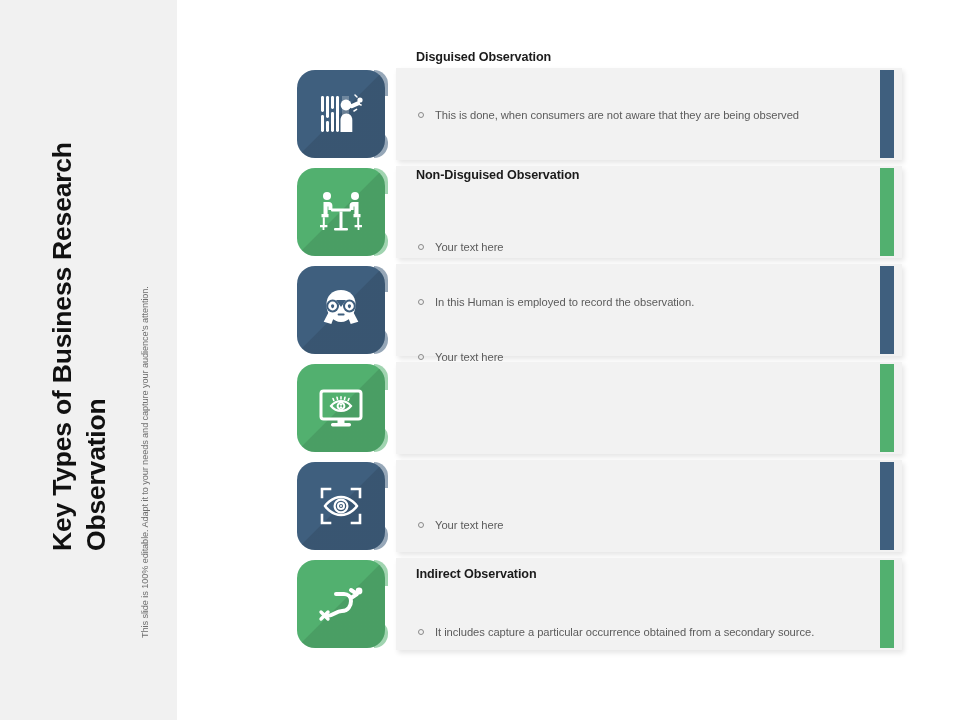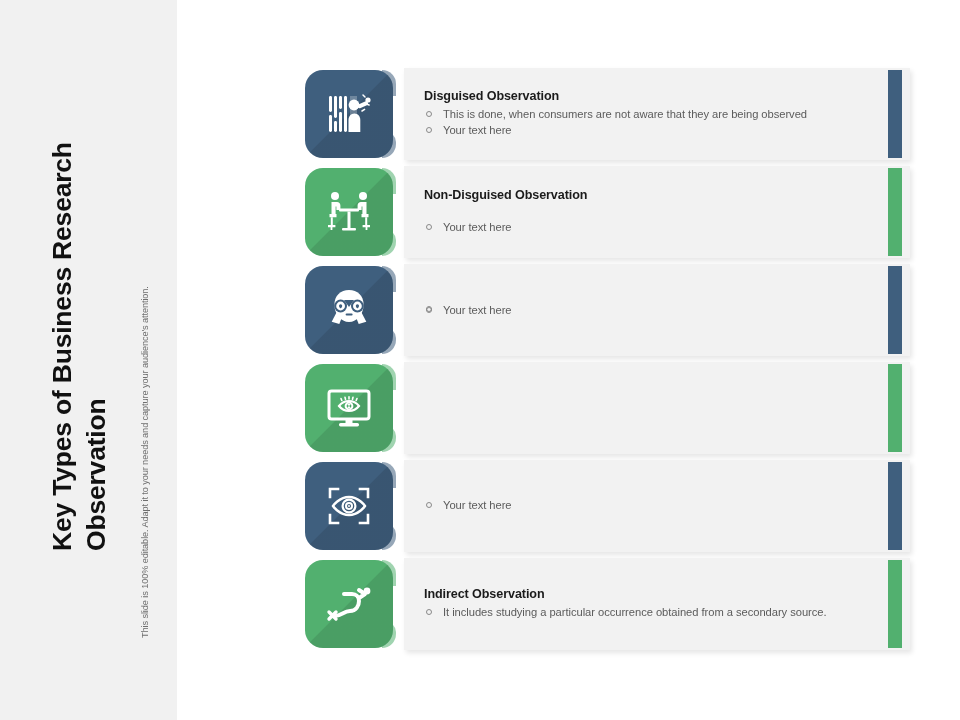--- a/index.html
+++ b/index.html
@@ -67,21 +67,21 @@
   
   #rows {
     position: absolute;
     left: 0; top: 0;
     width: 960px;
     height: 720px;
   }
 
   .row {
     position: absolute;
-    left: 300px;
+    left: 292px;
     width: 610px;
     height: 92px;
   }
 
   
   .row.r0 { top: 68px; }
   .row.r1 { top: 166px; }
   .row.r2 { top: 264px; }
   .row.r3 { top: 362px; }
   .row.r4 { top: 460px; }
@@ -179,20 +179,21 @@
   .bullets { list-style: none; }
 
   .bullet {
     position: relative;
     padding-left: 19px;
     font-size: 11.2px;
     line-height: 15px;
     color: #5b5b5b;
     letter-spacing: -0.05px;
     margin-bottom: 1px;
+    margin-top: 40px;
   }
 
   .bullet .marker {
     position: absolute;
     left: 2px;
     top: 4px;
     width: 6px;
     height: 6px;
     border: 1px solid #8a8a8a;
     border-radius: 50%;
@@ -297,20 +298,21 @@
         </div>
       </div>
     </div>
 
     <div class="row r2">
       <div class="card">
         <div class="card-inner">
           <ul class="bullets">
             <li class="bullet">
               <span class="marker"></span>
+              <span>In this Human is employed to record the observation.</span>
             </li>
             <li class="bullet">
               <span class="marker"></span>
               <span>Your text here</span>
             </li>
           </ul>
         </div>
         <div class="accent-bar" style="background:#3f5f7e"></div>
       </div>
       <div class="icon-tile-wrap">
@@ -393,21 +395,21 @@
       </div>
     </div>
 
     <div class="row r5">
       <div class="card">
         <div class="card-inner">
           <div class="card-title">Indirect Observation</div>
           <ul class="bullets">
             <li class="bullet">
               <span class="marker"></span>
-              <span>It includes studying a particular occurrence obtained from a secondary source.</span>
+              <span>It includes capture a particular occurrence obtained from a secondary source.</span>
             </li>
           </ul>
         </div>
         <div class="accent-bar" style="background:#52b06f"></div>
       </div>
       <div class="icon-tile-wrap">
         <div class="tile-notch top" style="background:#52b06f"></div>
         <div class="tile-notch bottom" style="background:#52b06f"></div>
         <div class="icon-tile" style="background:#52b06f">
           <div class="tile-shade"></div>

